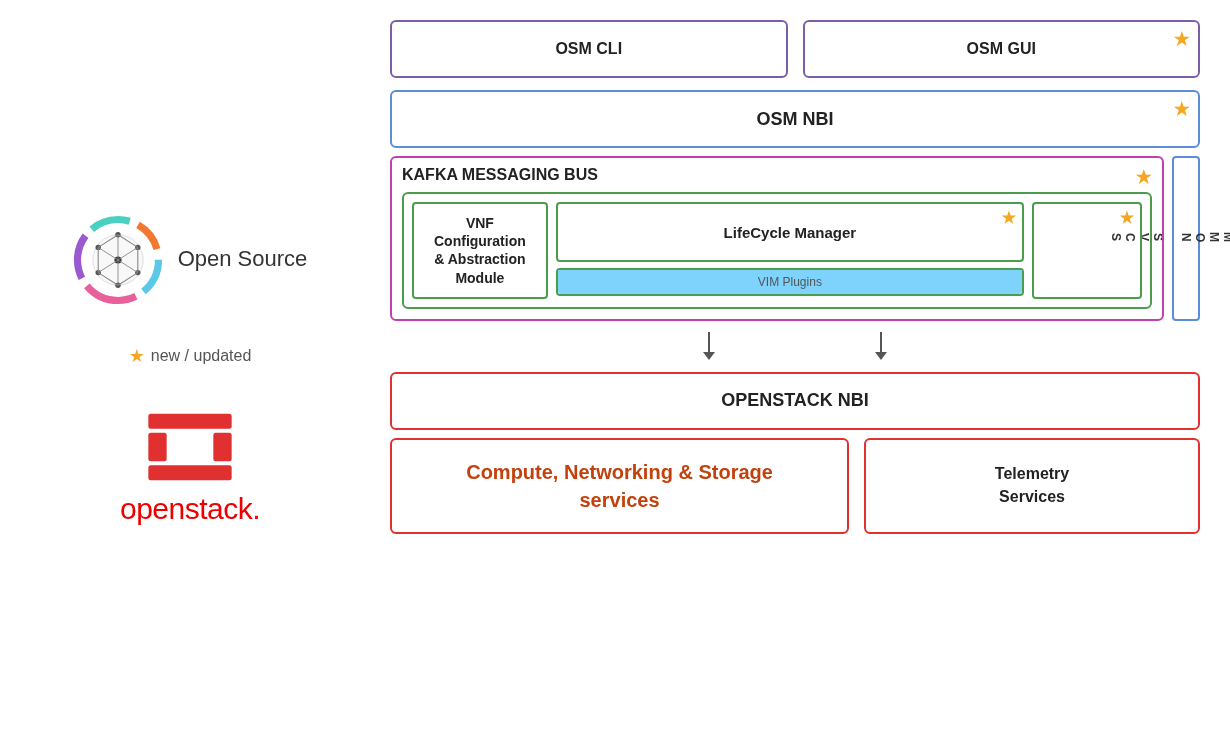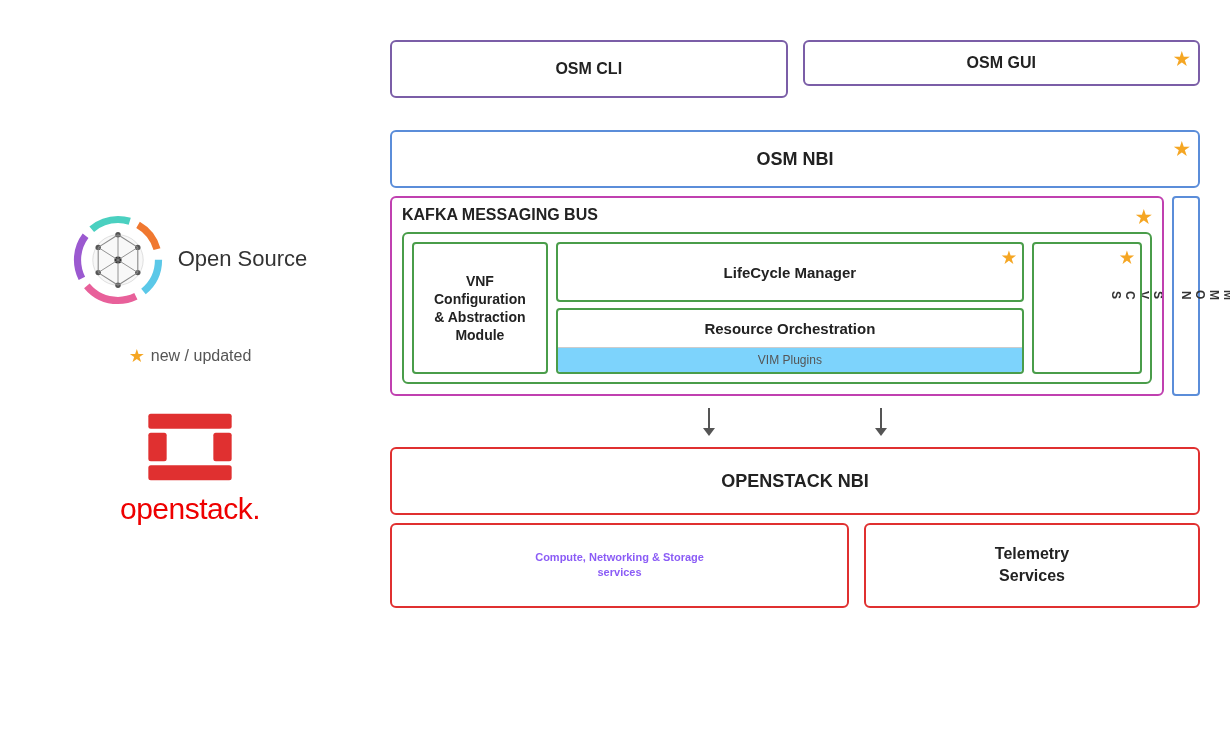--- a/index.html
+++ b/index.html
@@ -104,37 +104,36 @@
 
     .box {
       border: 2.5px solid;
       border-radius: 6px;
       display: flex;
       align-items: center;
       justify-content: center;
       font-size: 16px;
       font-weight: 600;
       position: relative;
-      margin-top: 20px;
     }
 
     .osm-cli {
       border-color: #7b5ea7;
       color: #222;
       padding: 14px 20px;
       flex: 1;
       height: 58px;
     }
 
     .osm-gui {
       border-color: #7b5ea7;
       color: #222;
       padding: 14px 20px;
       flex: 1;
-      height: 46px;
+      height: 58px;
     }
 
     
     .osm-nbi {
       border-color: #5b8dd9;
       border-width: 2.5px;
       color: #222;
       font-size: 18px;
       font-weight: 600;
       height: 58px;
@@ -303,43 +302,43 @@
       border-top: 8px solid #555;
     }
 
     
     .openstack-nbi {
       border: 2.5px solid #e03030;
       border-radius: 6px;
       color: #222;
       font-size: 18px;
       font-weight: 600;
-      height: 68px;
+      height: 58px;
       width: 100%;
       text-align: center;
       padding: 14px;
       display: flex;
       align-items: center;
       justify-content: center;
     }
 
     
     .row-bottom {
       display: flex;
       gap: 15px;
     }
 
     .compute-box {
       border: 2.5px solid #e03030;
       border-radius: 6px;
       flex: 1.4;
       padding: 18px 12px;
-      font-size: 11px;
-      font-weight: 600;
-      color: #8b5cf6;
+      font-size: 20px;
+      font-weight: 600;
+      color: #c2410c;
       text-align: center;
       display: flex;
       align-items: center;
       justify-content: center;
       line-height: 1.4;
       min-height: 80px;
     }
 
     .telemetry-box {
       border: 2.5px solid #e03030;
@@ -469,21 +468,20 @@
         <div class="vnf-box">
           <span>VNF<br>Configuration<br>&amp; Abstraction<br>Module</span>
         </div>
 
         <div class="middle-col">
           <div class="lifecycle-box">
             <span>LifeCycle Manager</span>
             <span class="star-badge" style="top:4px;right:6px;font-size:16px;">★</span>
           </div>
           <div class="resource-orch-wrapper">
-            <div class="resource-orch-label">Resource Orchestration</div>
             <div class="vim-plugins">VIM Plugins</div>
           </div>
         </div>
 
         <div class="monitoring-box">
           <span class="star-badge" style="top:4px;right:6px;font-size:16px;">★</span>
         </div>
       </div>
     </div>
 

